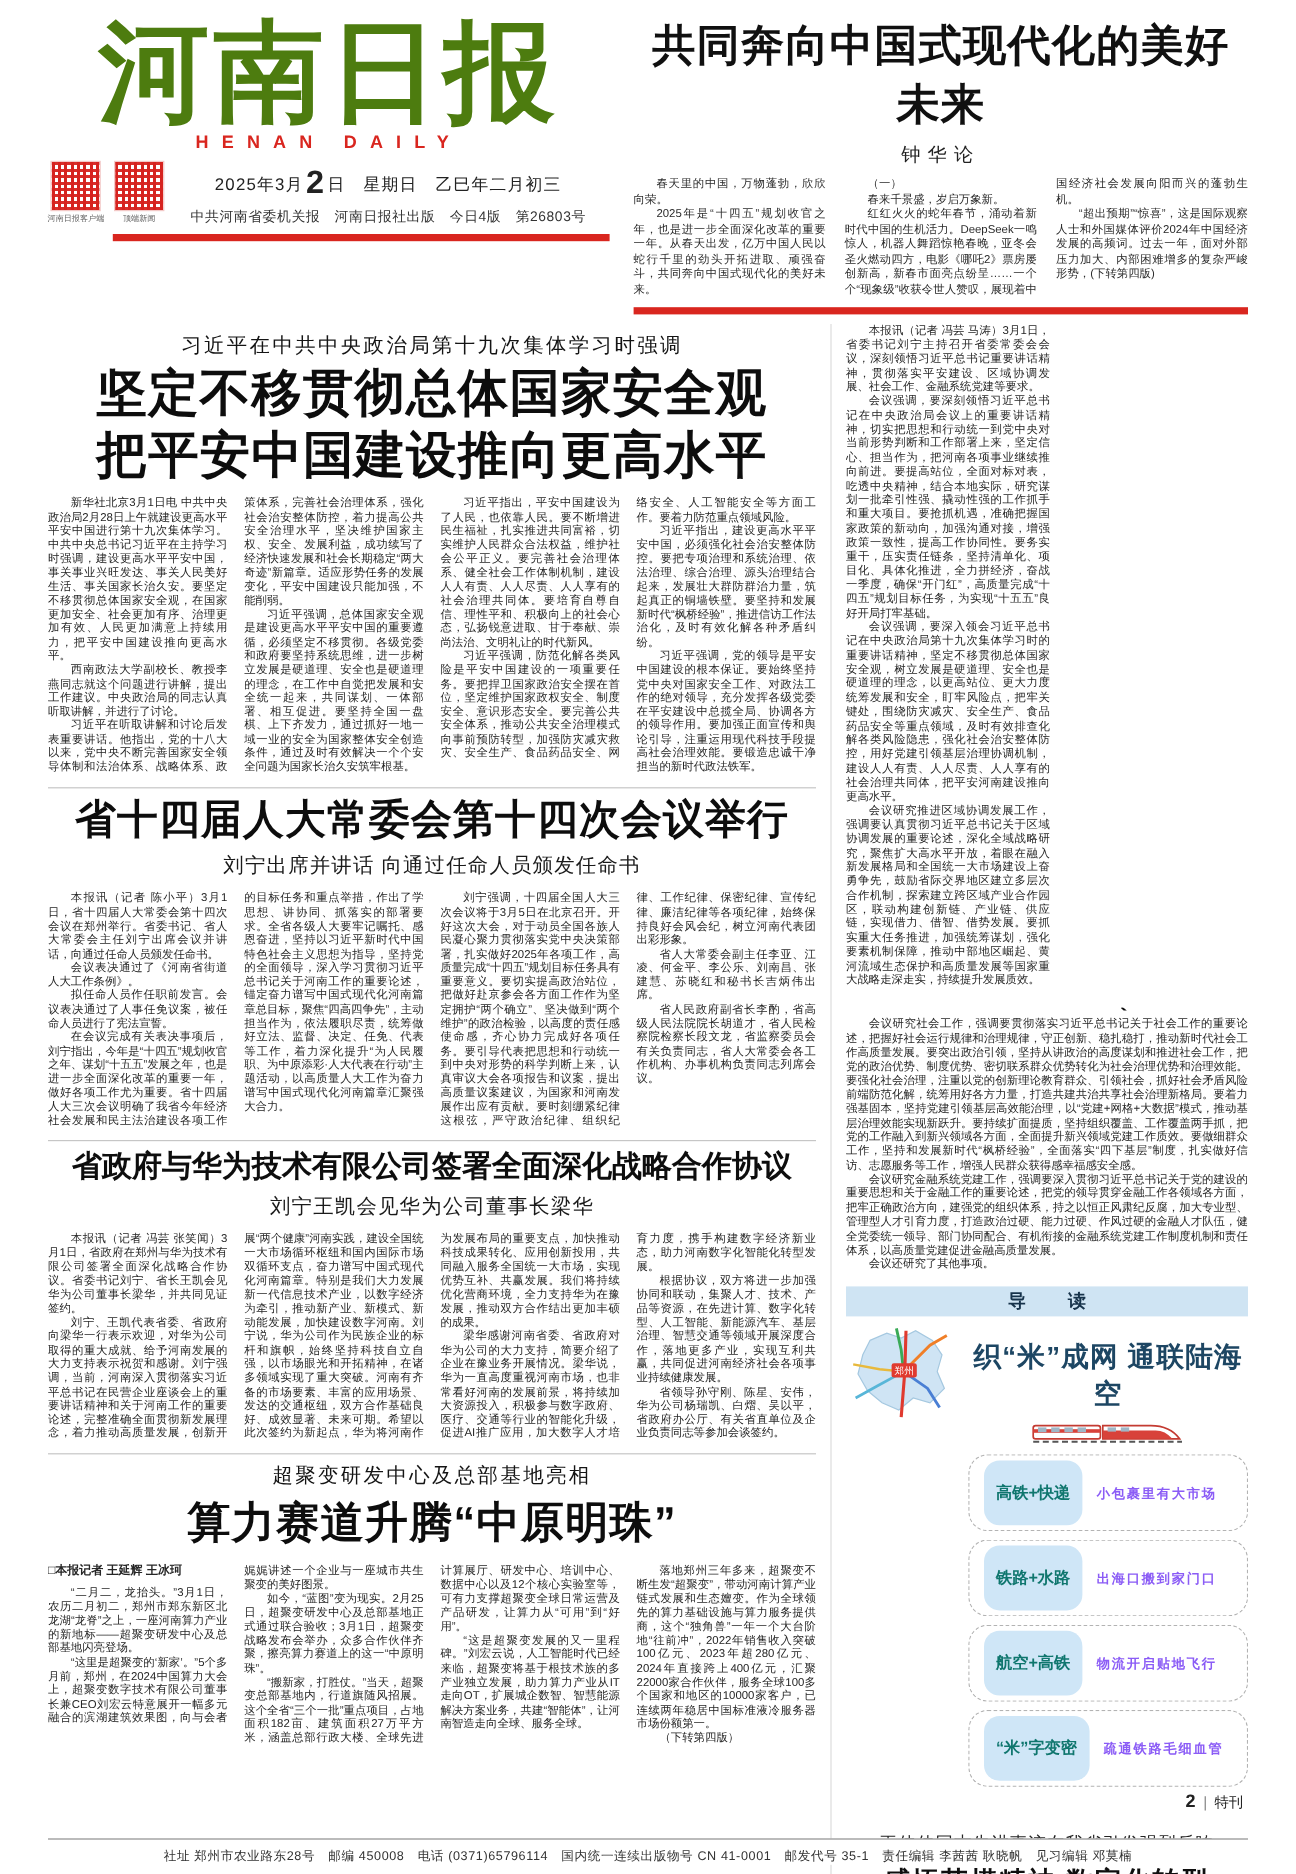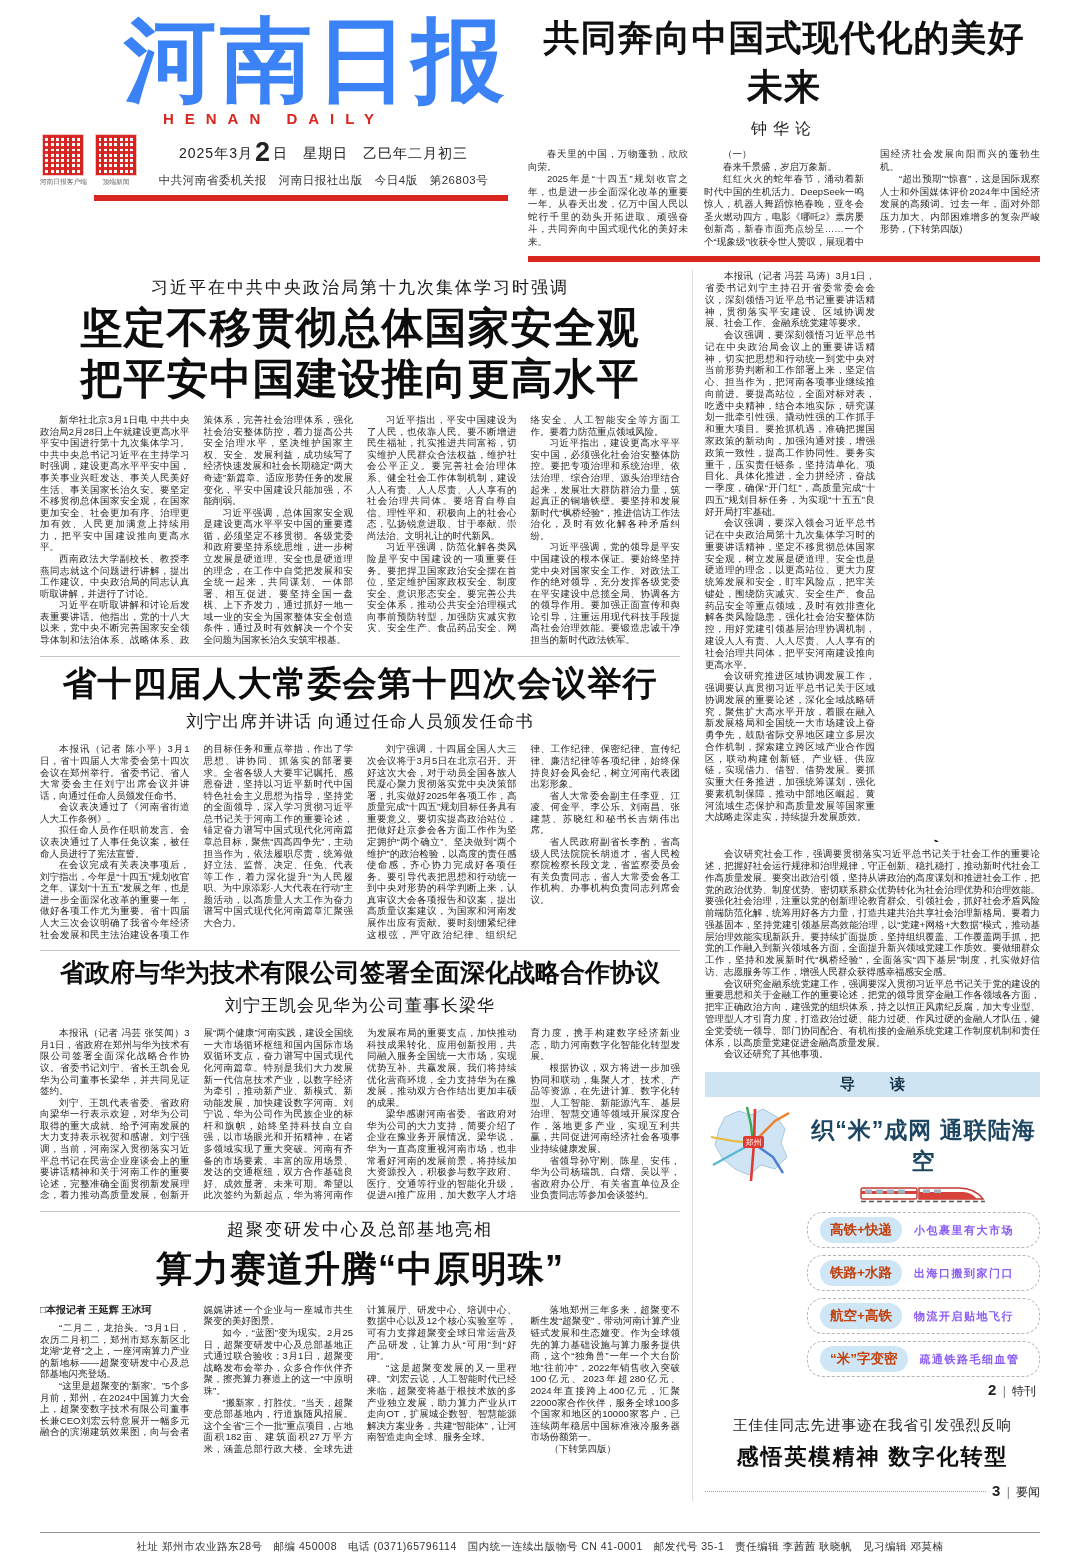--- a/index.html
+++ b/index.html
@@ -5,22 +5,22 @@
   html,body{margin:0;padding:0;}
   body{
     width:1080px;height:1562px;overflow:hidden;background:#fff;position:relative;
     font-family:"Liberation Sans","DejaVu Sans",sans-serif;color:#1c1c1c;
   }
   .page{padding:14px 40px 0 40px;box-sizing:border-box;}
 
   
   .header{display:flex;gap:20px;}
   .mast{width:468px;display:flex;flex-direction:column;}
-  .mast-title{font-family:"DejaVu Serif",serif;font-weight:bold;color:#3b82f6;
-    font-size:92px;line-height:1.02;text-align:right;letter-spacing:4px;white-space:nowrap;}
+  .mast-title{font-family:"DejaVu Serif",serif;font-weight:bold;color:#4d7c0f;
+    font-size:92px;line-height:1.02;text-align:center;letter-spacing:4px;white-space:nowrap;}
   .mast-en{color:#d9261f;text-align:center;font-size:15px;font-weight:bold;letter-spacing:11px;margin-top:2px;}
   .mast-row{display:flex;margin-top:8px;align-items:flex-start;}
   .qr-group{display:flex;gap:7px;}
   .qr-wrap{display:flex;flex-direction:column;align-items:center;width:46px;justify-content:center;}
   .qr{width:40px;height:40px;background-color:#fff;
     background-image:
       repeating-linear-gradient(0deg,rgba(214,35,31,.95) 0 2.5px,transparent 2.5px 5.3px),
       repeating-linear-gradient(90deg,#d6231f 0 2.5px,#fff 2.5px 5.3px);
     outline:1px solid #f3c9c7;}
   .qr-label{font-size:7.5px;color:#666;margin-top:2px;white-space:nowrap;transform:scale(.9);}
@@ -69,22 +69,22 @@
   .nav-guide{margin-top:12px;}
   .nav-bar{background:#cfe4f3;text-align:center;font-size:15px;font-weight:bold;
     letter-spacing:10px;padding:3px 0 3px 10px;color:#16324a;}
   .nav-main{display:flex;gap:6px;margin-top:6px;align-items:flex-start;}
   .nav-map{flex:none;}
   .nav-right{flex:1;}
   .nav-title{font-size:23px;font-weight:bold;color:#1d4663;text-align:center;margin-top:12px;letter-spacing:1px;}
   .nav-train{display:block;margin:6px auto 0;}
   .nav-item{border:1.5px dashed #b3b3b3;border-radius:16px;padding:4px 12px;margin-top:7px;
     display:flex;align-items:center;gap:12px;}
-  .nav-pill{background:#cfe6f7;color:#c2410c;font-weight:bold;font-size:13.5px;
-    padding:4px 10px;border-radius:13px;white-space:nowrap;}
+  .nav-pill{background:#cfe6f7;color:#0f766e;font-weight:bold;font-size:13.5px;
+    padding:18px 10px;border-radius:13px;white-space:nowrap;}
   .nav-text{font-weight:bold;font-size:11px;color:#8b5cf6;letter-spacing:1.5px;}
   .nav-ref{text-align:right;font-size:12px;color:#222;margin-top:4px;padding-right:4px;}
   .ref-num{font-weight:bold;font-size:15px;}
   .ref-sep{color:#555;padding:0 2px;}
 
   
   .teaser{margin-top:16px;text-align:center;}
   .teaser-kicker{font-size:14.5px;color:#222;letter-spacing:1px;}
   .teaser-title{font-size:22px;font-weight:bold;color:#0f0f0f;margin-top:7px;letter-spacing:2px;}
   .teaser-refline{display:flex;align-items:center;margin-top:10px;}

